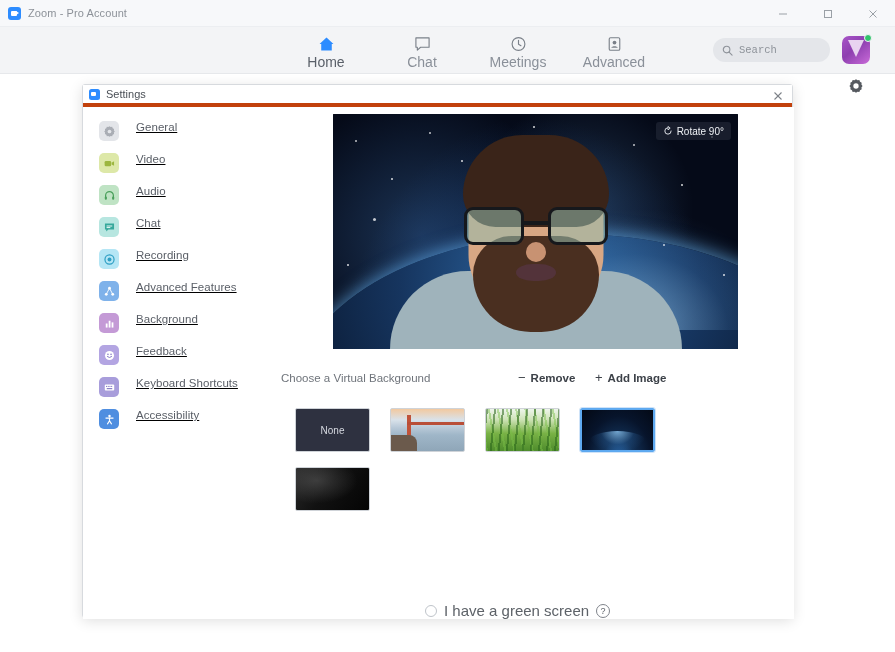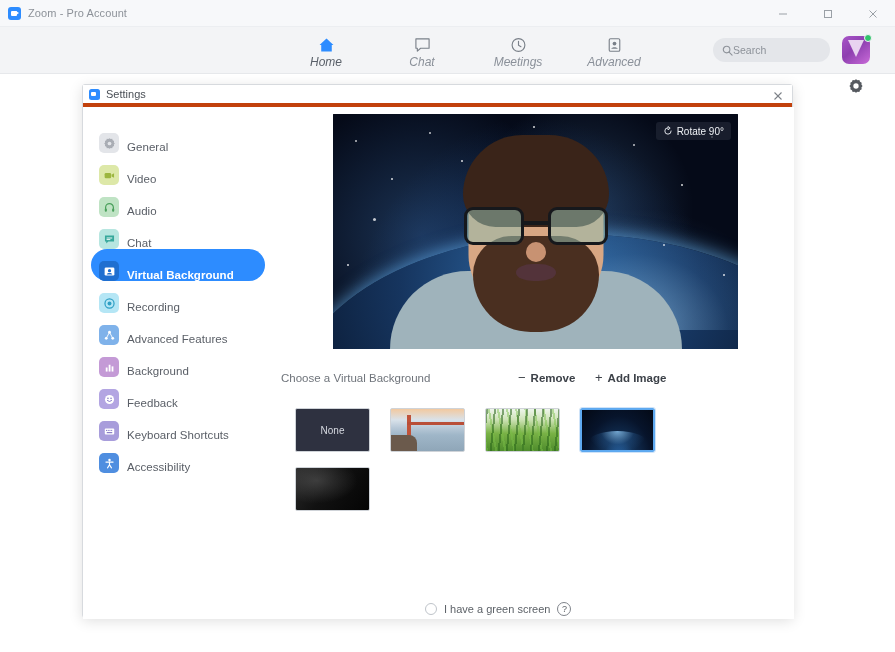--- a/index.html
+++ b/index.html
@@ -104,36 +104,37 @@
   }
   .nav-tab-icon {
     height: 17px;
     display: flex;
     align-items: center;
     justify-content: center;
     color: #7a8089;
   }
   .nav-tab.active .nav-tab-icon { color: #2d8cff; }
   .nav-tab-label {
-    font-size: 12px;
+    font-size: 14px;
     color: #8a9099;
-    font-style: italic;
   }
   .nav-tab.active .nav-tab-label { color: #5a6069; }
 
   .search-box {
     position: absolute;
     right: 65px; top: 11px;
     width: 117px; height: 24px;
     background: #e4e6ea;
     border-radius: 12px;
     display: flex;
     align-items: center;
     padding-left: 9px;
+    gap: 6px;
     cursor: text;
+    font-family: Liberation Mono, monospace;
   }
   .search-icon { color: #8d9299; display: flex; align-items: center; }
   .search-text { font-size: 10.5px; color: #8d9299; }
 
   .avatar {
     position: absolute;
     right: 25px; top: 9px;
     width: 28px; height: 28px;
     border-radius: 7px;
     background: linear-gradient(140deg, #a855c8 0%, #8e3fb0 45%, #c96bd8 100%);
@@ -224,25 +225,26 @@
     position: absolute;
     left: 0; top: 22px;
     width: 190px; height: 512px;
     background: #ffffff;
     padding-top: 14px;
   }
   .side-item {
     height: 32px;
     margin: 0 8px 0 8px;
     display: flex;
-    align-items: flex-end;
+    align-items: flex-start;
     padding-left: 8px;
-    gap: 8px;
+    gap: 17px;
     border-radius: 16px;
     cursor: default;
+    text-decoration: underline;
   }
   .side-item + .side-item { margin-top: 0px; }
   .side-item.active { background: #2d8cff; }
   .side-icon {
     width: 20px; height: 20px;
     border-radius: 5px;
     display: flex;
     align-items: center;
     justify-content: center;
     flex: 0 0 auto;
@@ -527,21 +529,21 @@
     gap: 7px;
   }
   .gs-checkbox {
     width: 12px; height: 12px;
     border: 1px solid #bfc4ca;
     border-radius: 50%;
     background: #fff;
     cursor: default;
   }
   .gs-label {
-    font-size: 11px;
+    font-size: 15px;
     color: #5d6268;
   }
   .gs-help {
     width: 14px; height: 14px;
     border: 1px solid #7f848b;
     border-radius: 50%;
     display: flex;
     align-items: center;
     justify-content: center;
     font-size: 9px;
@@ -692,30 +694,20 @@
         <div class="side-icon" style="background:#b7e6e0">
           <svg width="13" height="13" viewBox="0 0 16 16">
             <path d="M2.4 3 H13.6 V10.4 H6.6 L4 13 V10.4 H2.4 Z" fill="#36a89b"></path>
             <rect x="4.4" y="5.6" width="7" height="1.1" fill="#ffffff"></rect>
             <rect x="4.4" y="7.6" width="4.6" height="1.1" fill="#ffffff"></rect>
           </svg>
         </div>
         <div class="side-label">Chat</div>
       </div>
 
-      <div class="side-item active">
-        <div class="side-icon" style="background:#1f6fd0">
-          <svg width="13" height="13" viewBox="0 0 16 16">
-            <rect x="2" y="3" width="12" height="10" rx="1.6" fill="#ffffff"></rect>
-            <circle cx="8" cy="7" r="2" fill="#1f6fd0"></circle>
-            <path d="M4.6 11.6 C5.2 9.4 10.8 9.4 11.4 11.6 Z" fill="#1f6fd0"></path>
-          </svg>
-        </div>
-        <div class="side-label">Virtual Background</div>
-      </div>
 
       <div class="side-item">
         <div class="side-icon" style="background:#b5e6f5">
           <svg width="13" height="13" viewBox="0 0 16 16">
             <circle cx="8" cy="8" r="5.6" fill="none" stroke="#2e9fc4" stroke-width="1.5"></circle>
             <circle cx="8" cy="8" r="2.4" fill="#2e9fc4"></circle>
           </svg>
         </div>
         <div class="side-label">Recording</div>
       </div>

